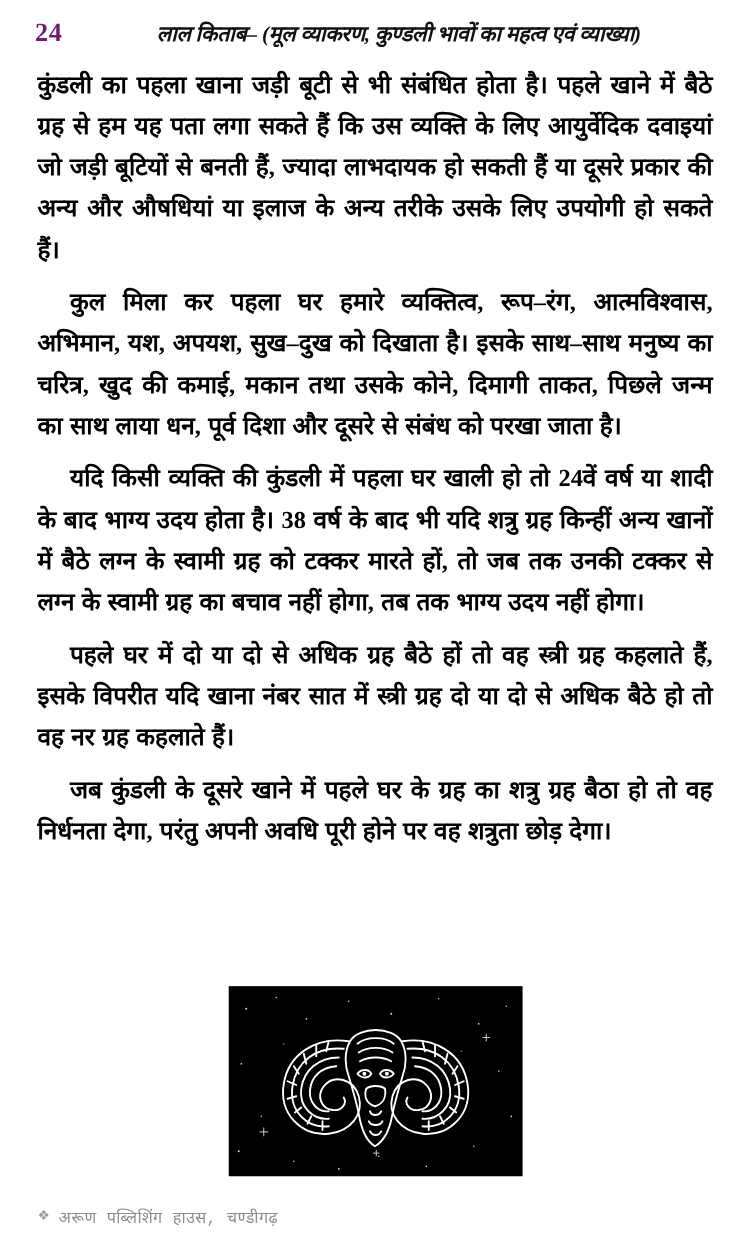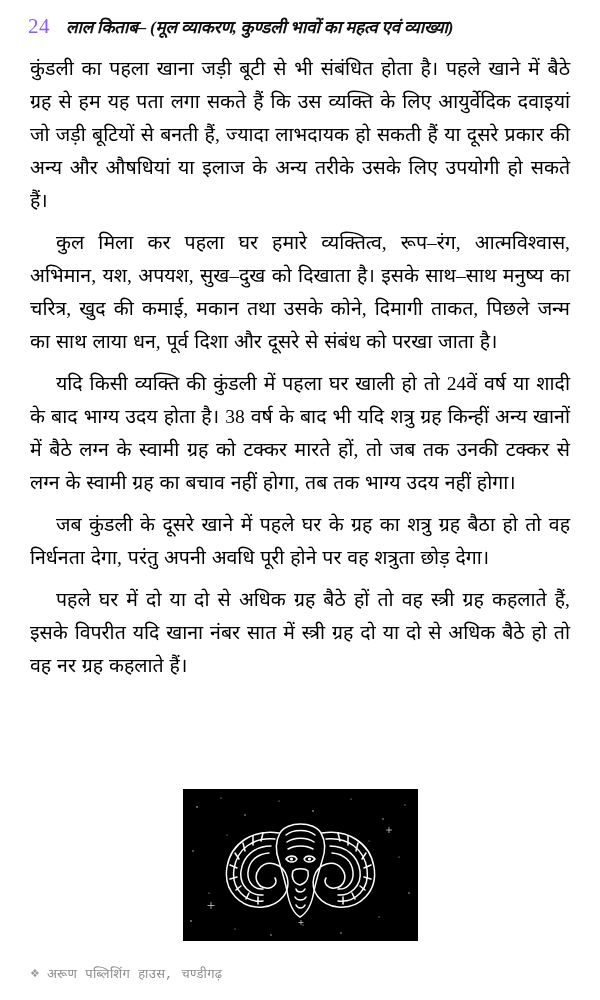--- a/index.html
+++ b/index.html
@@ -23,27 +23,28 @@
     top: 14px;
     left: 28px;
     right: 22px;
     height: 30px;
     display: flex;
     align-items: baseline;
     gap: 16px;
   }
   .page-number {
     font-size: 21px;
-    color: #8b5cf6;
+    color: #701a75;
     font-family: "Liberation Serif", serif;
     letter-spacing: 0.5px;
+    font-weight: bold;
   }
   .header-title {
     flex: 1;
-    text-align: left;
+    text-align: center;
     font-size: 17px;
     font-weight: bold;
     font-style: italic;
     color: #111;
     font-family: "Liberation Serif", serif;
     white-space: nowrap;
     letter-spacing: -0.2px;
     padding-right: 6px;
   }
 
@@ -56,20 +57,21 @@
   }
   .para {
     font-family: "Liberation Serif", serif;
     font-size: 19.5px;
     line-height: 33px;
     color: #000;
     text-align: justify;
     text-align-last: left;
     margin: 0 0 9px 0;
     word-spacing: 1px;
+    font-weight: bold;
   }
   .para.indent {
     text-indent: 26px;
   }
 
   
   .figure {
     position: absolute;
     left: 183px;
     top: 789px;
@@ -111,22 +113,22 @@
 
   <div class="header">
     <div class="page-number">24</div>
     <div class="header-title">लाल किताब– (मूल व्याकरण, कुण्डली भावों का महत्व एवं व्याख्या)</div>
   </div>
 
   <div class="content">
     <p class="para">कुंडली का पहला खाना जड़ी बूटी से भी संबंधित होता है। पहले खाने में बैठे ग्रह से हम यह पता लगा सकते हैं कि उस व्यक्ति के लिए आयुर्वेदिक दवाइयां जो जड़ी बूटियों से बनती हैं, ज्यादा लाभदायक हो सकती हैं या दूसरे प्रकार की अन्य और औषधियां या इलाज के अन्य तरीके उसके लिए उपयोगी हो सकते हैं।</p>
     <p class="para indent">कुल मिला कर पहला घर हमारे व्यक्तित्व, रूप–रंग, आत्मविश्वास, अभिमान, यश, अपयश, सुख–दुख को दिखाता है। इसके साथ–साथ मनुष्य का चरित्र, खुद की कमाई, मकान तथा उसके कोने, दिमागी ताकत, पिछले जन्म का साथ लाया धन, पूर्व दिशा और दूसरे से संबंध को परखा जाता है।</p>
     <p class="para indent">यदि किसी व्यक्ति की कुंडली में पहला घर खाली हो तो 24वें वर्ष या शादी के बाद भाग्य उदय होता है। 38 वर्ष के बाद भी यदि शत्रु ग्रह किन्हीं अन्य खानों में बैठे लग्न के स्वामी ग्रह को टक्कर मारते हों, तो जब तक उनकी टक्कर से लग्न के स्वामी ग्रह का बचाव नहीं होगा, तब तक भाग्य उदय नहीं होगा।</p>
+    <p class="para indent">पहले घर में दो या दो से अधिक ग्रह बैठे हों तो वह स्त्री ग्रह कहलाते हैं, इसके विपरीत यदि खाना नंबर सात में स्त्री ग्रह दो या दो से अधिक बैठे हो तो वह नर ग्रह कहलाते हैं।</p>
     <p class="para indent">जब कुंडली के दूसरे खाने में पहले घर के ग्रह का शत्रु ग्रह बैठा हो तो वह निर्धनता देगा, परंतु अपनी अवधि पूरी होने पर वह शत्रुता छोड़ देगा।</p>
-    <p class="para indent">पहले घर में दो या दो से अधिक ग्रह बैठे हों तो वह स्त्री ग्रह कहलाते हैं, इसके विपरीत यदि खाना नंबर सात में स्त्री ग्रह दो या दो से अधिक बैठे हो तो वह नर ग्रह कहलाते हैं।</p>
   </div>
 
   <div class="figure">
     <svg width="235" height="152" viewBox="0 0 235 152" xmlns="http://www.w3.org/2000/svg">
       <rect x="0" y="0" width="235" height="152" fill="#000"></rect>
 
       <g fill="#ffffff" opacity="0.85">
         <circle cx="14" cy="18" r="0.8"></circle>
           <circle cx="38" cy="9" r="0.6"></circle>
         <circle cx="62" cy="26" r="0.7"></circle>

